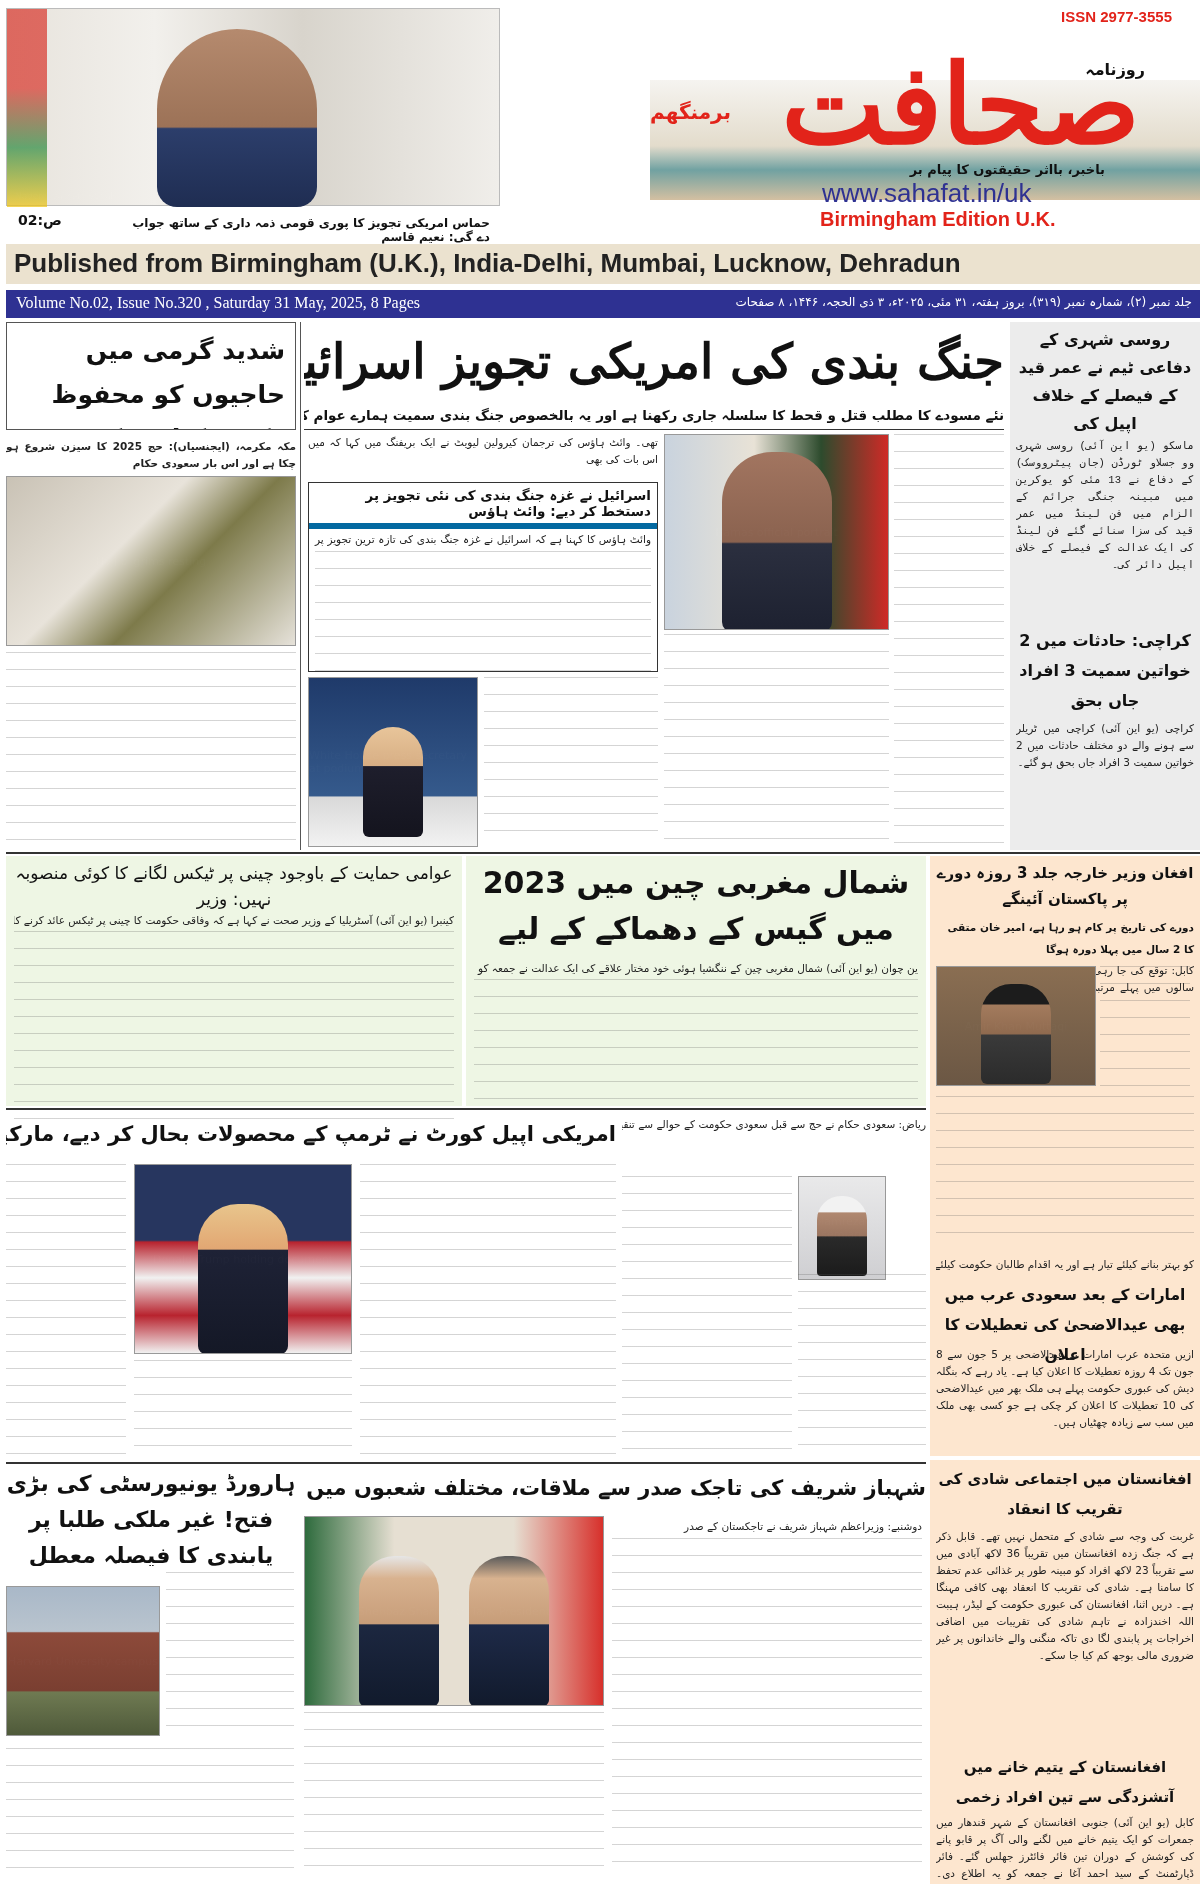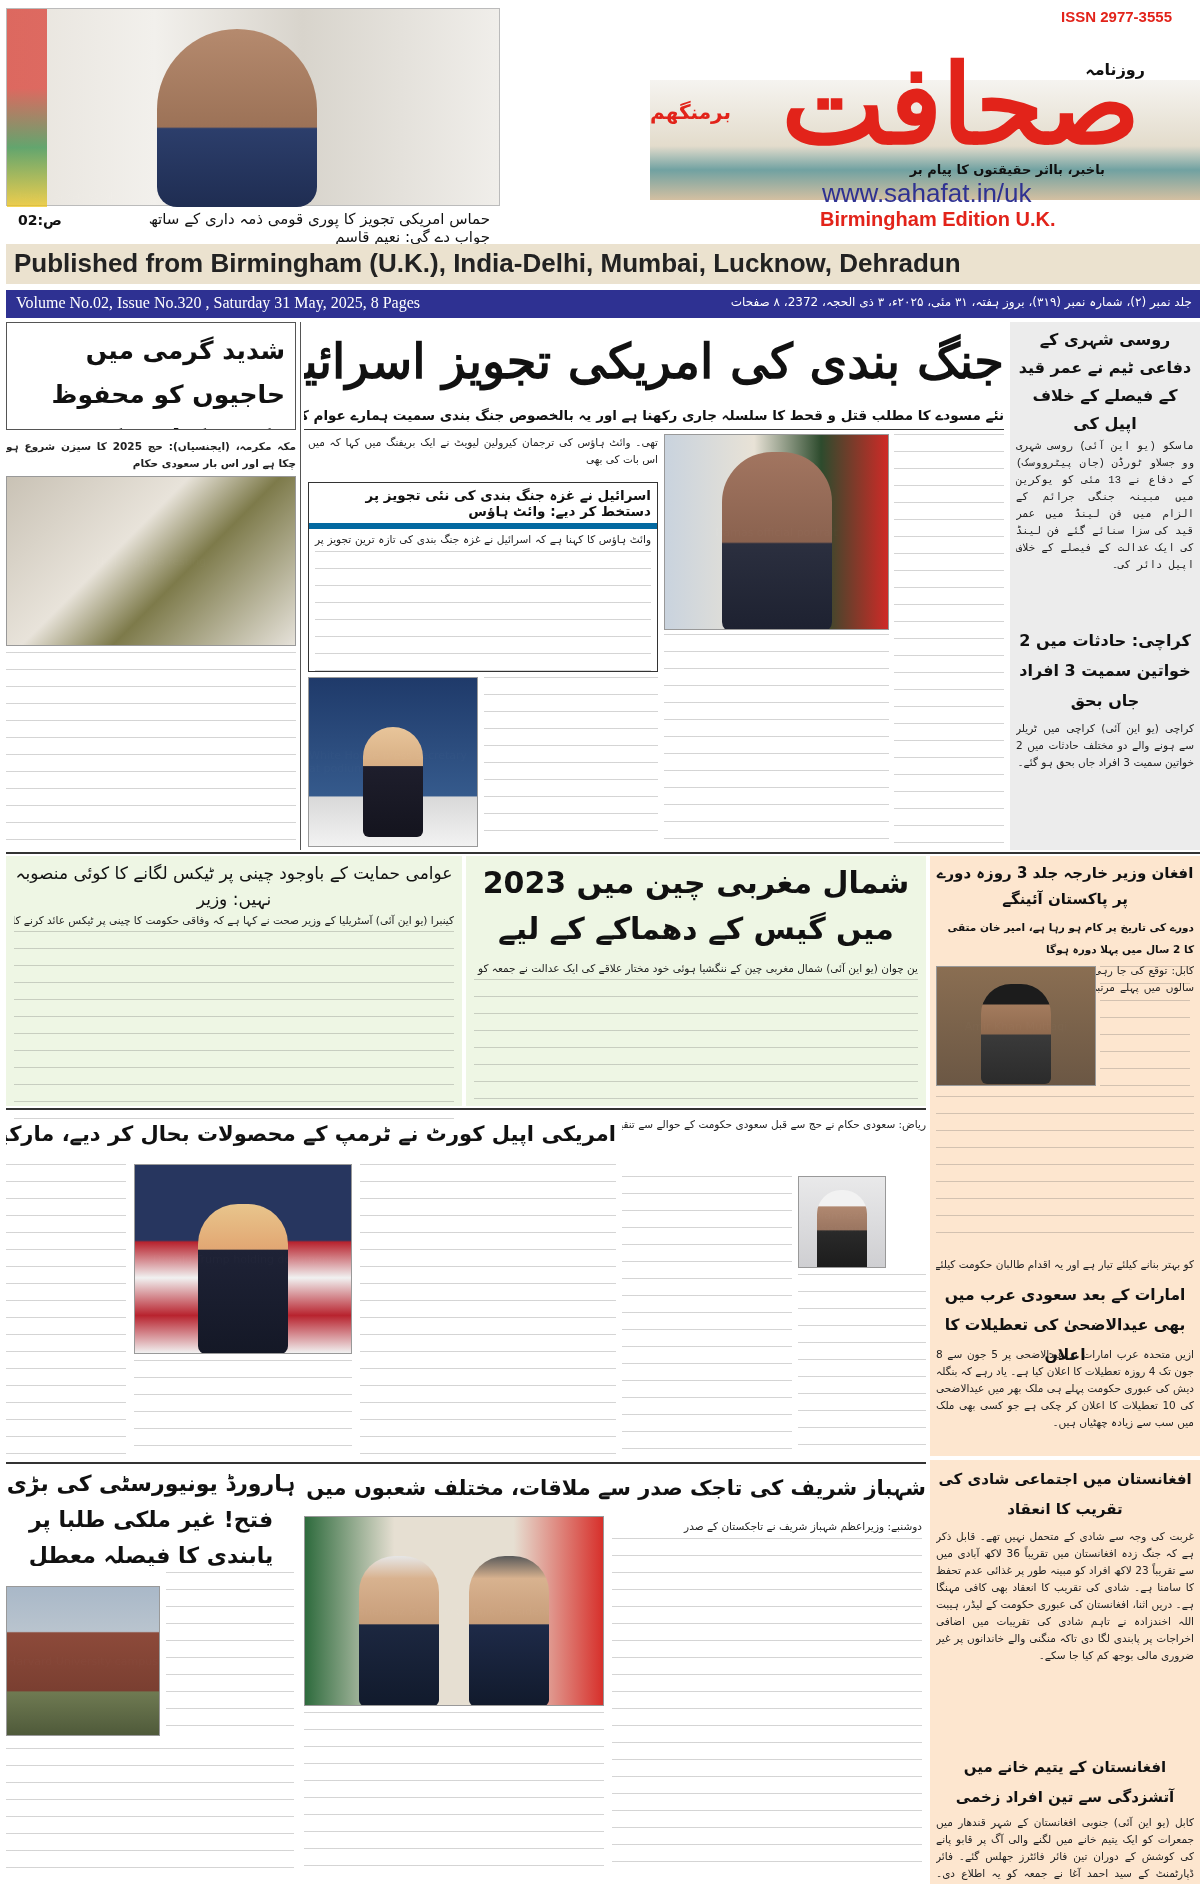--- a/index.html
+++ b/index.html
@@ -17,40 +17,40 @@
   .filler { background: repeating-linear-gradient(180deg, #555 0px, #555 1px, transparent 1px, transparent 17px); opacity: 0.25; }
 </style>
 </head>
 <body>
 
 <div class="abs" style="left:6px;top:8px;width:494px;height:198px;background:linear-gradient(90deg,#e7e3dc 0%,#f2f0ec 30%,#d8d4cc 60%,#f0eeea 100%);border:1px solid #bbb;">
   <div class="abs" style="left:0;top:0;width:40px;height:198px;background:linear-gradient(180deg,#d8342a 0%,#d8342a 40%,#2a8a3e 70%,#f1c40f 100%);opacity:0.7;"></div>
   <div class="abs" style="left:150px;top:20px;width:160px;height:178px;border-radius:80px 80px 20px 20px;background:linear-gradient(180deg,#b58a6e 0%,#9c7257 55%,#2c3e6b 56%,#1f2d52 100%);"></div>
   <span class="abs" style="left:8px;bottom:4px;font-size:9px;color:#fff;opacity:0.01;">Naeem Qassem speaking</span>
 </div>
-<div class="abs urdu" style="left:120px;top:210px;width:370px;font-size:15px;font-weight:normal;">حماس امریکی تجویز کا پوری قومی ذمہ داری کے ساتھ جواب دے گی: نعیم قاسم</div>
+<div class="abs urdu" style="left:120px;top:216px;width:370px;font-size:12px;font-weight:bold;">حماس امریکی تجویز کا پوری قومی ذمہ داری کے ساتھ جواب دے گی: نعیم قاسم</div>
 <div class="abs" style="left:18px;top:212px;font-size:14px;font-weight:bold;direction:rtl;">ص:02</div>
 
 <div class="abs" style="left:640px;top:0;width:560px;height:240px;">
   <div class="abs" style="left:10px;top:80px;width:550px;height:120px;background:linear-gradient(180deg,#f3f1ec 0%,#dcd3bf 55%,#4d8a8a 75%,#c9b08a 100%);opacity:0.8;"></div>
   <div class="abs" style="right:28px;top:8px;color:#e2231a;font-weight:bold;font-size:15px;font-family:'Liberation Sans',sans-serif;">ISSN 2977-3555</div>
   <div class="abs" style="right:55px;top:60px;font-size:16px;font-weight:bold;color:#111;">روزنامہ</div>
   <div class="abs" style="right:60px;top:40px;font-size:110px;line-height:130px;font-weight:bold;color:#e2231a;font-family:'DejaVu Serif',serif;">صحافت</div>
   <div class="abs" style="left:10px;top:100px;font-size:20px;font-weight:bold;color:#e2231a;">برمنگھم</div>
   <div class="abs" style="right:95px;top:162px;font-size:13px;font-weight:bold;color:#111;direction:rtl;">باخبر، بااثر حقیقتوں کا پیام بر</div>
   <div class="abs" style="left:182px;top:178px;font-size:26px;color:#2e3192;font-family:'Liberation Sans',sans-serif;">www.sahafat.in/uk</div>
   <div class="abs" style="left:180px;top:208px;font-size:20px;font-weight:bold;color:#e2231a;font-family:'Liberation Sans',sans-serif;">Birmingham Edition U.K.</div>
 </div>
 
 <div class="abs" style="left:6px;top:244px;width:1194px;height:40px;background:#ebe2cf;">
   <span style="display:block;padding:4px 8px;font-size:26px;font-weight:bold;font-family:'Liberation Sans',sans-serif;color:#222;">Published from Birmingham (U.K.), India-Delhi, Mumbai, Lucknow, Dehradun</span>
 </div>
 <div class="abs" style="left:6px;top:290px;width:1194px;height:28px;background:#2e3192;color:#fff;">
   <span class="abs" style="left:10px;top:4px;font-size:16px;font-family:'Liberation Serif',serif;">Volume No.02, Issue No.320 , Saturday 31  May, 2025, 8 Pages</span>
-  <span class="abs" style="right:8px;top:5px;font-size:12px;direction:rtl;">جلد نمبر (۲)، شمارہ نمبر (۳۱۹)، بروز ہفتہ، ۳۱ مئی، ۲۰۲۵ء، ۳ ذی الحجہ، 2372، ۸ صفحات</span>
+  <span class="abs" style="right:8px;top:5px;font-size:12px;direction:rtl;">جلد نمبر (۲)، شمارہ نمبر (۳۱۹)، بروز ہفتہ، ۳۱ مئی، ۲۰۲۵ء، ۳ ذی الحجہ، ۱۴۴۶، ۸ صفحات</span>
 </div>
 
 <div class="abs" style="left:6px;top:322px;width:290px;height:530px;">
   <div class="urdu" style="border:1px solid #555;padding:6px 10px;font-size:25px;line-height:44px;font-weight:bold;height:108px;overflow:hidden;">شدید گرمی میں حاجیوں کو محفوظ رکھنے کیلئے مکہ مکرمہ میں خصوصی انتظامات</div>
   <div class="body-text" style="margin-top:8px;height:36px;font-weight:bold;">مکہ مکرمہ، (ایجنسیاں): حج 2025 کا سیزن شروع ہو چکا ہے اور اس بار سعودی حکام</div>
   <div class="photo" style="margin-top:2px;height:170px;background:linear-gradient(135deg,#c9c2b5,#e8e3da 40%,#7d7a4a 60%,#e6e2da);">
     <span style="opacity:0.01;">Hajj pilgrims resting</span>
   </div>
   <div class="filler" style="margin-top:6px;height:196px;"></div>
 </div>
@@ -123,21 +123,21 @@
   <div class="abs filler" style="left:0;top:52px;width:120px;height:296px;"></div>
   <div class="abs photo" style="left:128px;top:52px;width:218px;height:190px;background:linear-gradient(180deg,#27365f 0%,#27365f 40%,#b8232e 41%,#f1f1f1 60%,#b8232e 80%,#f1f1f1 100%);">
     <div style="width:90px;height:150px;margin-top:40px;border-radius:40px 40px 8px 8px;background:linear-gradient(180deg,#e8c58c 0%,#e2a773 30%,#1e2236 31%,#141826 100%);"></div>
     <span class="abs" style="opacity:0.01;">Donald Trump holding document</span>
   </div>
   <div class="abs filler" style="left:128px;top:248px;width:218px;height:100px;"></div>
   <div class="abs filler" style="left:354px;top:52px;width:256px;height:296px;"></div>
 </div>
 <div class="abs" style="left:622px;top:1112px;width:304px;height:350px;">
   <div class="body-text" style="margin-top:4px;height:17px;white-space:nowrap;">ریاض: سعودی حکام نے حج سے قبل سعودی حکومت کے حوالے سے تنقیدی سوشل میڈیا</div>
-  <div class="abs photo" style="left:176px;top:64px;width:88px;height:92px;background:linear-gradient(180deg,#e9e9ea,#cfcfd2);">
+  <div class="abs photo" style="left:176px;top:64px;width:88px;height:104px;background:linear-gradient(180deg,#e9e9ea,#cfcfd2);">
     <div style="width:50px;height:80px;margin-top:16px;border-radius:24px 24px 4px 4px;background:linear-gradient(180deg,#f2f2f2 0%,#f2f2f2 20%,#b08870 21%,#9a7560 50%,#2a2a2a 51%,#1b1b1b 100%);"></div>
     <span class="abs" style="opacity:0.01;">Gholamreza Ghasemian</span>
   </div>
   <div class="abs filler" style="left:0;top:64px;width:170px;height:280px;"></div>
   <div class="abs filler" style="left:176px;top:162px;width:128px;height:182px;"></div>
 </div>
 
 <div class="abs rule" style="left:6px;top:1462px;width:920px;"></div>
 
 <div class="abs" style="left:6px;top:1466px;width:290px;height:418px;">

